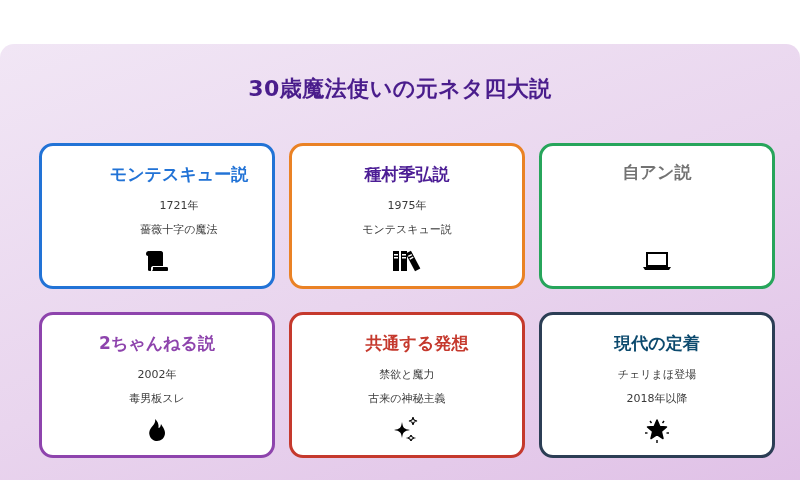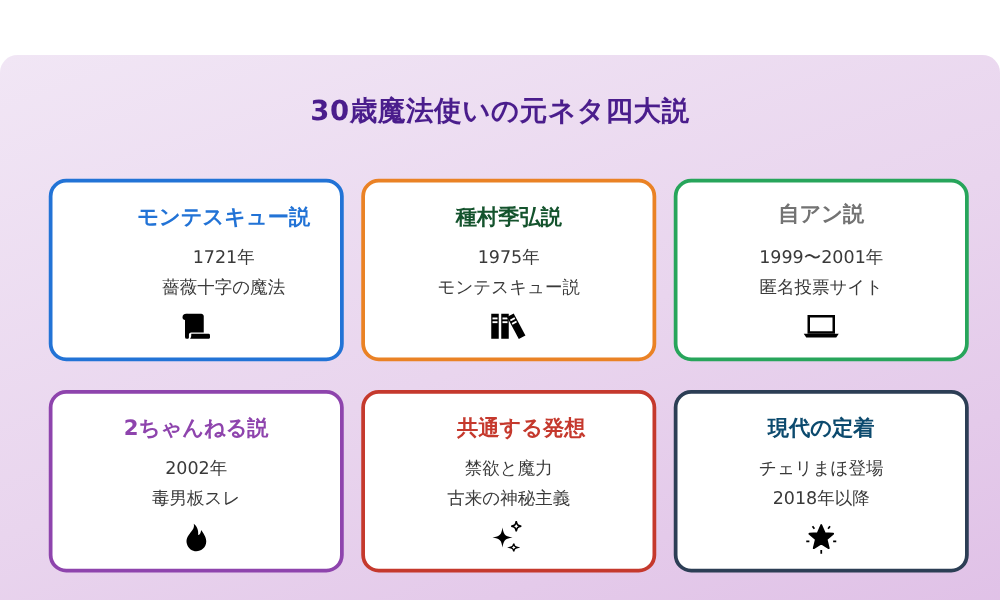--- a/index.html
+++ b/index.html
@@ -29,21 +29,21 @@
       border-radius: 14px;
       text-align: center;
     }
     .card .heading {
       margin-top: 17px;
       font-size: 17px; font-weight: bold;
       line-height: 22px;
     }
     .card .body {
       margin-top: 9px;
-      font-size: 14px;
+      font-size: 11px;
       line-height: 24px;
       color: #3a3a3a;
     }
     .card .body div { white-space: nowrap; }
     .card .icon {
       position: absolute; left: 0; right: 0; bottom: 14px;
       height: 22px;
       display: flex; justify-content: center; align-items: center;
     }
     .card .icon svg { display: block; }
@@ -64,21 +64,21 @@
       <svg width="24" height="22" viewBox="0 0 24 22">
         <path d="M4 1 C2 1 1 2 1 4 C1 5 2 6 3 6 L3 4 C3 3 4 3 4 3 Z" fill="#000"></path>
         <path d="M4 1 L16 1 C17 1 18 2 18 3 L18 16 L8 16 C7 16 6 17 6 18 L6 20 C6 21 5 21 5 21 L5 3 C5 2 4.5 1 4 1 Z" fill="#000"></path>
         <rect x="3" y="1" width="3" height="20" rx="1.5" fill="#000"></rect>
         <path d="M8 17 L22 17 C23 17 23 18 23 19 L23 20 C23 21 22 21 22 21 L7 21 C8 20 8 19 8 17 Z" fill="#000"></path>
       </svg>
     </div>
   </div>
 
   <div class="card" style="left:289px; top:99px; border-color:#ea8225;">
-    <div class="heading" style="color:#14532d;">種村季弘説</div>
+    <div class="heading" style="color:#4c1d95;">種村季弘説</div>
     <div class="body">
       <div>1975年</div>
       <div>モンテスキュー説</div>
     </div>
     <div class="icon">
       <svg width="30" height="22" viewBox="0 0 30 22">
         <rect x="1" y="1" width="6" height="20" fill="#000"></rect>
         <rect x="2" y="4" width="4" height="1.5" fill="#fff"></rect>
         <rect x="2" y="7" width="4" height="1.5" fill="#fff"></rect>
         <rect x="9" y="1" width="6" height="20" fill="#000"></rect>
@@ -88,24 +88,20 @@
           <rect x="18" y="1" width="6" height="20" fill="#000"></rect>
           <rect x="19" y="4" width="4" height="1.5" fill="#fff"></rect>
           <rect x="19" y="7" width="4" height="1.5" fill="#fff"></rect>
         </g>
       </svg>
     </div>
   </div>
 
   <div class="card" style="left:539px; top:99px; border-color:#27a55b;">
     <div class="heading" style="color:#737373;font-family:Liberation Mono, monospace;">自アン説</div>
-    <div class="body">
-      <div>1999〜2001年</div>
-      <div>匿名投票サイト</div>
-    </div>
     <div class="icon">
       <svg width="30" height="20" viewBox="0 0 30 20">
         <rect x="5" y="2" width="20" height="13" fill="none" stroke="#000" stroke-width="2"></rect>
         <path d="M1 16 L29 16 L27 19 L3 19 Z" fill="#000"></path>
       </svg>
     </div>
   </div>
 
   <div class="card" style="left:39px; top:268px; border-color:#8e44ad;">
     <div class="heading" style="color:#8e44ad;">2ちゃんねる説</div>

